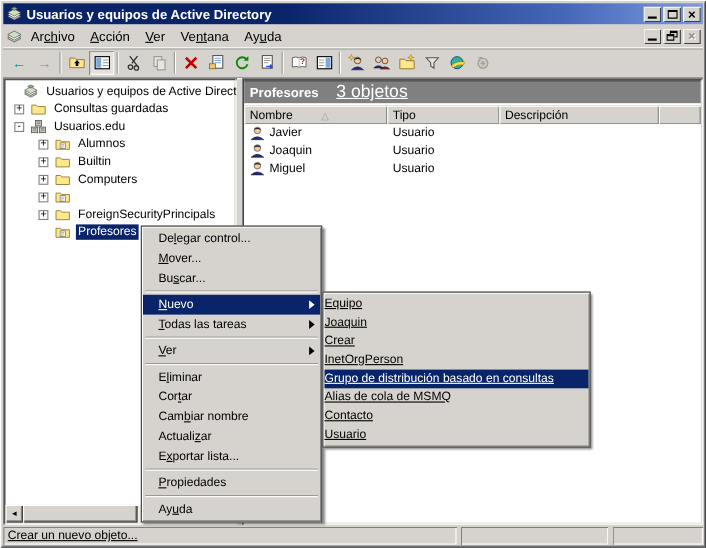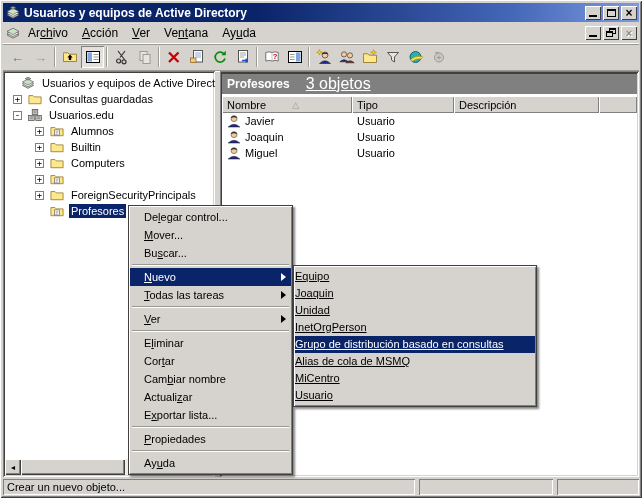--- a/index.html
+++ b/index.html
@@ -60,21 +60,21 @@
   .colhead{background:#D6D3CE;font-size:11px;color:#000;padding:1px 5px;display:flex;align-items:center;
     box-shadow:inset 1px 1px 0 #fff,inset -1px -1px 0 #808080;white-space:nowrap;overflow:hidden;}
   .sort{color:#9a9a94;font-size:9px;margin-left:26px;}
   .rows{flex:1;background:#fff;font-size:11px;}
   .lrow{display:grid;grid-template-columns:130px 102px 1fr;height:16px;align-items:center;}
   .lcell{padding:0 5px;display:flex;align-items:center;color:#000;}
   .licon{width:14px;height:14px;margin-right:4px;flex:0 0 auto;}
   
   .statusbar{height:18px;flex:0 0 auto;display:flex;align-items:stretch;padding-top:2px;gap:4px;}
   .sseg{box-shadow:inset 1px 1px 0 #808080,inset -1px -1px 0 #fff;font-size:11px;color:#000;
-    display:flex;align-items:center;padding:0 4px;white-space:nowrap;overflow:hidden;}
+    display:flex;align-items:center;padding:0 4px;white-space:nowrap;overflow:hidden;text-decoration:underline;}
   .sseg.s1{width:412px;flex:0 0 auto;}.sseg.s2{width:134px;flex:0 0 auto;}.sseg.s3{flex:1;}
   
   .menu{position:absolute;background:#D6D3CE;border:1px solid #404040;
     box-shadow:inset 1px 1px 0 #fff,inset -1px -1px 0 #808080,2px 2px 2px rgba(32,32,32,.55);
     padding:2px 1px;font-size:11px;color:#000;}
   .ctx{left:128px;top:205px;width:165px;z-index:100;}
   .sub{left:293px;top:265px;width:244px;z-index:101;}
   .mi{height:18px;line-height:18px;padding-left:14px;padding-right:16px;position:relative;white-space:nowrap;}
   .sub .mi{height:17px;line-height:17px;padding-left:0;text-decoration:underline;}
   .mi.highlight{background:#0A246A;color:#fff;}
@@ -468,21 +468,21 @@
     <div class="mi">E<u>x</u>portar lista...</div>
     <div class="menu-sep"></div>
     <div class="mi"><u>P</u>ropiedades</div>
     <div class="menu-sep"></div>
     <div class="mi">Ay<u>u</u>da</div>
   </div>
 
   <div class="menu sub">
     <div class="mi">Equipo</div>
     <div class="mi">Joaquin</div>
-    <div class="mi">Unidad</div>
+    <div class="mi">Crear</div>
     <div class="mi">InetOrgPerson</div>
     <div class="mi highlight">Grupo de distribución basado en consultas</div>
     <div class="mi">Alias de cola de MSMQ</div>
-    <div class="mi">MiCentro</div>
+    <div class="mi">Contacto</div>
     <div class="mi">Usuario</div>
   </div>
 
 </div>
 
 </body></html>

